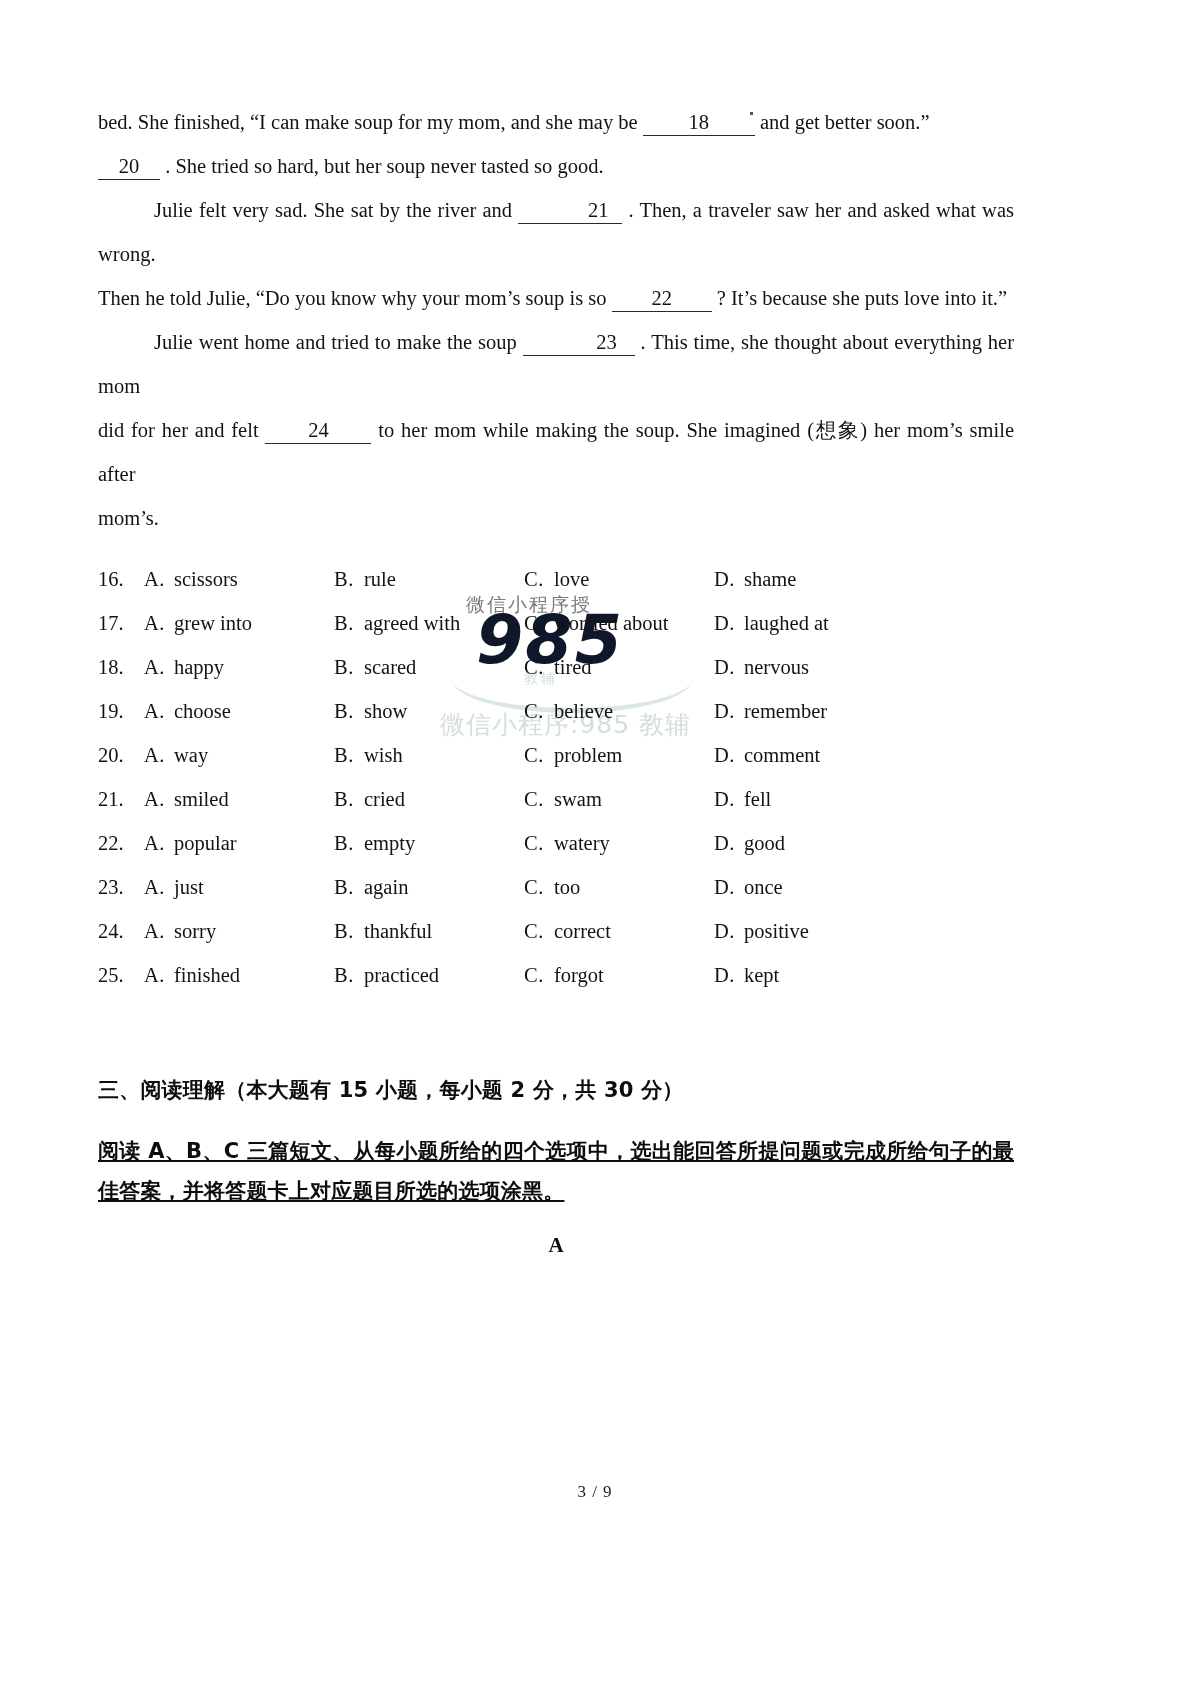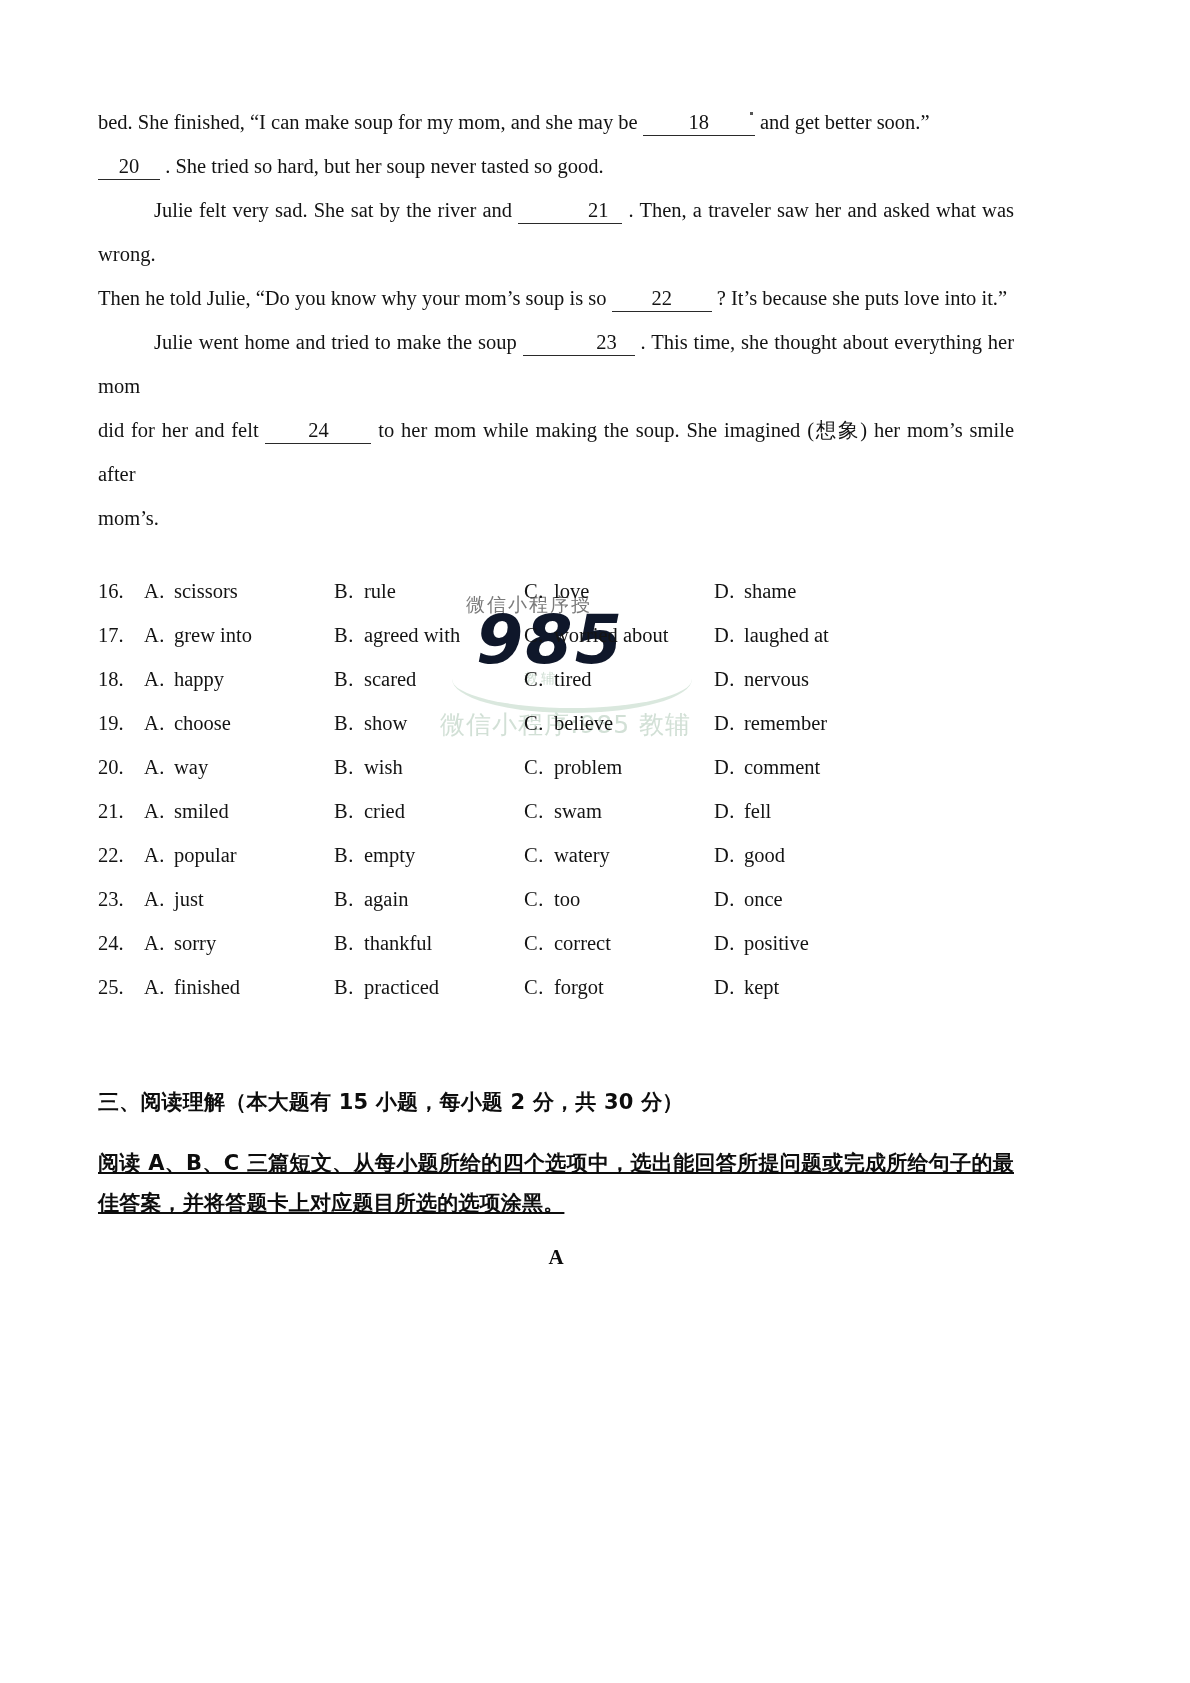--- a/index.html
+++ b/index.html
@@ -57,21 +57,21 @@
   .blank.w4 { width: 100px; }
   .blank.w5 { width: 112px; }
   .blank.w6 { width: 106px; }
   .blank.w7 { width: 146px; }
   .blank.lead { width: 62px; text-align: center; padding-right: 0; }
 
   
   .choices {
     position: relative;
     z-index: 3;
-    margin-top: 40px;
+    margin-top: 28px;
   }
   .qrow {
     display: flex;
     align-items: baseline;
     height: 44px;
     font-size: 20.5px;
     color: #131313;
   }
   .qnum {
     width: 46px;
@@ -417,14 +417,15 @@
       </div>
 
     <div class="sec-wrap">
       <div class="sec-head">三、阅读理解（本大题有 15 小题，每小题 2 分，共 30 分）</div>
       <div class="sec-instr">阅读 A、B、C 三篇短文、从每小题所给的四个选项中，选出能回答所提问题或完成所给句子的最佳答案，并将答题卡上对应题目所选的选项涂黑。</div>
       <div class="sec-letter">A</div>
     </div>
 
   </div>
 
+  <div class="footer">3 / 9</div>
 
 </div>
 
 </body></html>

